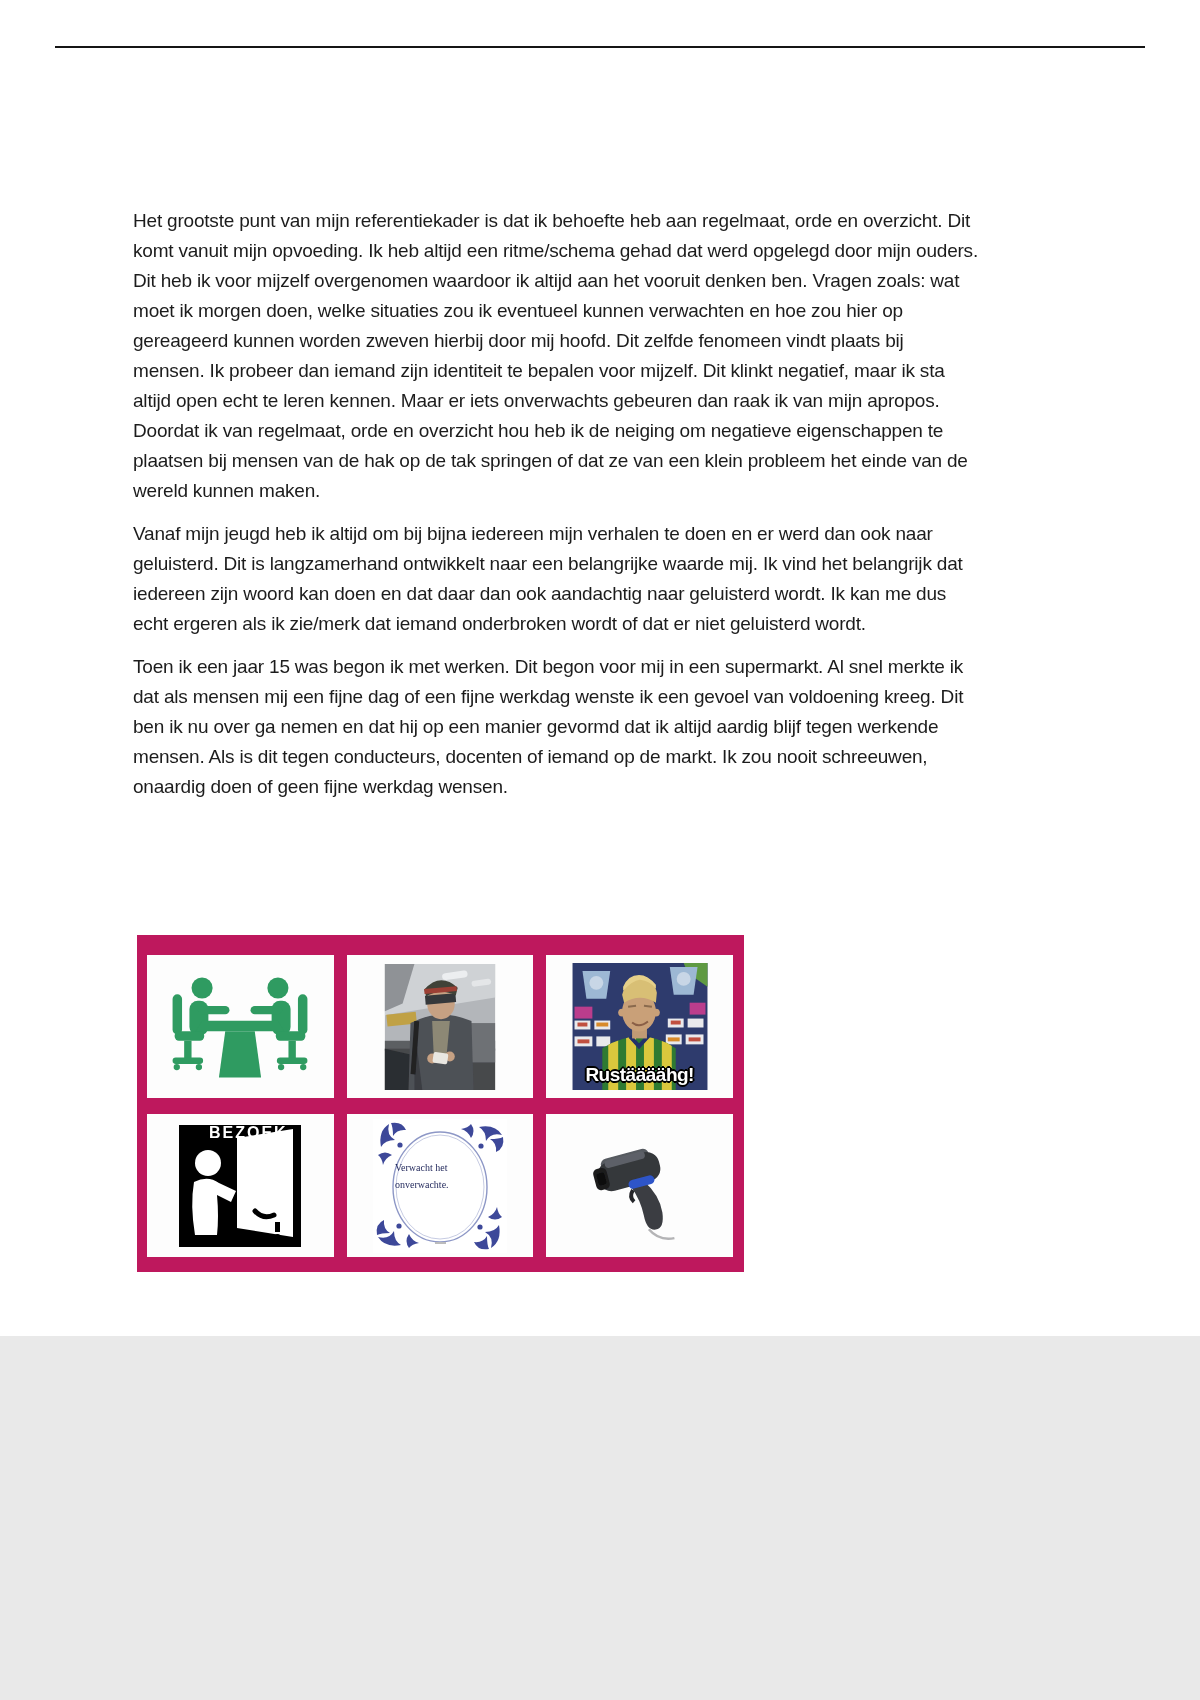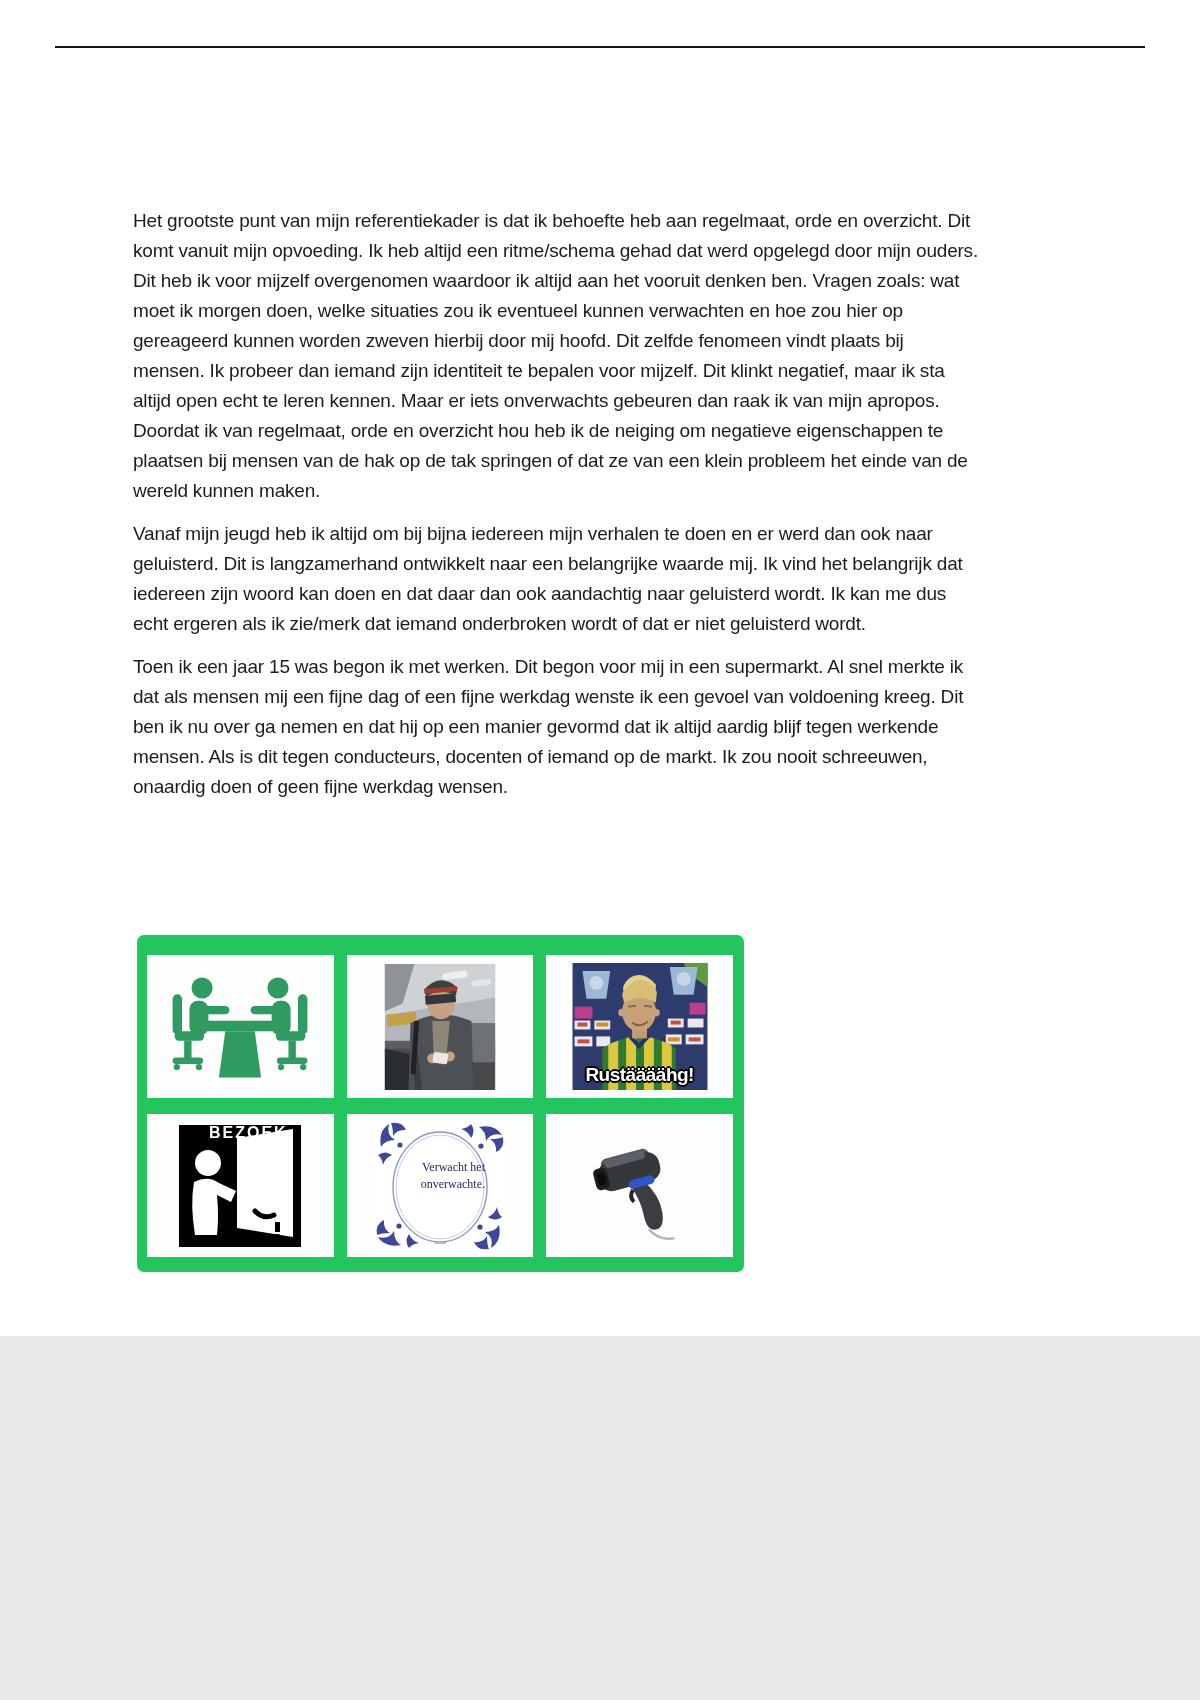--- a/index.html
+++ b/index.html
@@ -18,38 +18,38 @@
   .cell{background:#fdfdfd;position:relative;display:flex;align-items:center;justify-content:center;overflow:hidden;}
   .photo-wrap{position:relative;line-height:0;}
   .caption{position:absolute;left:0;right:0;bottom:5px;text-align:center;
            font-weight:bold;font-size:19px;letter-spacing:-0.5px;color:#ffffff;line-height:20px;
            text-shadow:-2px 0 0 #000,2px 0 0 #000,0 -2px 0 #000,0 2px 0 #000,
                        -1px -1px 0 #000,1px 1px 0 #000,-1px 1px 0 #000,1px -1px 0 #000;}
   .door-box{position:relative;width:122px;height:122px;background:#000;}
   .door-label{position:absolute;top:2px;left:16px;right:0;text-align:center;color:#fff;
               font-size:16px;font-weight:bold;letter-spacing:2px;line-height:12px;}
   .tile{position:relative;width:134px;height:134px;background:#fff;}
-  .tile-text{position:absolute;top:40px;left:22px;width:90px;text-align:right;
-             font-family:"Liberation Serif",serif;font-size:12px;line-height:17px;color:#1e2559;}
+  .tile-text{position:absolute;top:40px;left:22px;width:90px;text-align:left;
+             font-family:"Liberation Serif",serif;font-size:10px;line-height:17px;color:#1e2559;}
   .tile-mark{position:absolute;bottom:9px;left:62px;width:11px;height:2px;background:#bcbcbc;}
 </style>
 </head>
 <body>
 
 <div class="page">
 
   <div class="rule rule-top"></div>
 
   <div class="content">
     <p>Het grootste punt van mijn referentiekader is dat ik behoefte heb aan regelmaat, orde en overzicht. Dit komt vanuit mijn opvoeding. Ik heb altijd een ritme/schema gehad dat werd opgelegd door mijn ouders. Dit heb ik voor mijzelf overgenomen waardoor ik altijd aan het vooruit denken ben. Vragen zoals: wat moet ik morgen doen, welke situaties zou ik eventueel kunnen verwachten en hoe zou hier op gereageerd kunnen worden zweven hierbij door mij hoofd. Dit zelfde fenomeen vindt plaats bij mensen. Ik probeer dan iemand zijn identiteit te bepalen voor mijzelf. Dit klinkt negatief, maar ik sta altijd open echt te leren kennen. Maar er iets onverwachts gebeuren dan raak ik van mijn apropos. Doordat ik van regelmaat, orde en overzicht hou heb ik de neiging om negatieve eigenschappen te plaatsen bij mensen van de hak op de tak springen of dat ze van een klein probleem het einde van de wereld kunnen maken.</p>
     <p>Vanaf mijn jeugd heb ik altijd om bij bijna iedereen mijn verhalen te doen en er werd dan ook naar geluisterd. Dit is langzamerhand ontwikkelt naar een belangrijke waarde mij. Ik vind het belangrijk dat iedereen zijn woord kan doen en dat daar dan ook aandachtig naar geluisterd wordt. Ik kan me dus echt ergeren als ik zie/merk dat iemand onderbroken wordt of dat er niet geluisterd wordt.</p>
     <p>Toen ik een jaar 15 was begon ik met werken. Dit begon voor mij in een supermarkt. Al snel merkte ik dat als mensen mij een fijne dag of een fijne werkdag wenste ik een gevoel van voldoening kreeg. Dit ben ik nu over ga nemen en dat hij op een manier gevormd dat ik altijd aardig blijf tegen werkende mensen. Als is dit tegen conducteurs, docenten of iemand op de markt. Ik zou nooit schreeuwen, onaardig doen of geen fijne werkdag wensen.</p>
   </div>
 
-  <div class="gallery" style="background:#22c55e;border-radius:7px;">
+  <div class="gallery" style="background:#be185d;">
 
     <div class="cell">
       <svg width="150" height="118" viewBox="0 0 140 112">
         <g fill="#2f9b61">
           <g id="mperson">
             <circle cx="34" cy="19" r="10"></circle>
             <rect x="22" y="31" width="18" height="33" rx="8"></rect>
             <rect x="30" y="36" width="30" height="8" rx="4"></rect>
             <rect x="6" y="25" width="9" height="38" rx="4.5"></rect>
             <rect x="8" y="60" width="28" height="9" rx="4"></rect>

